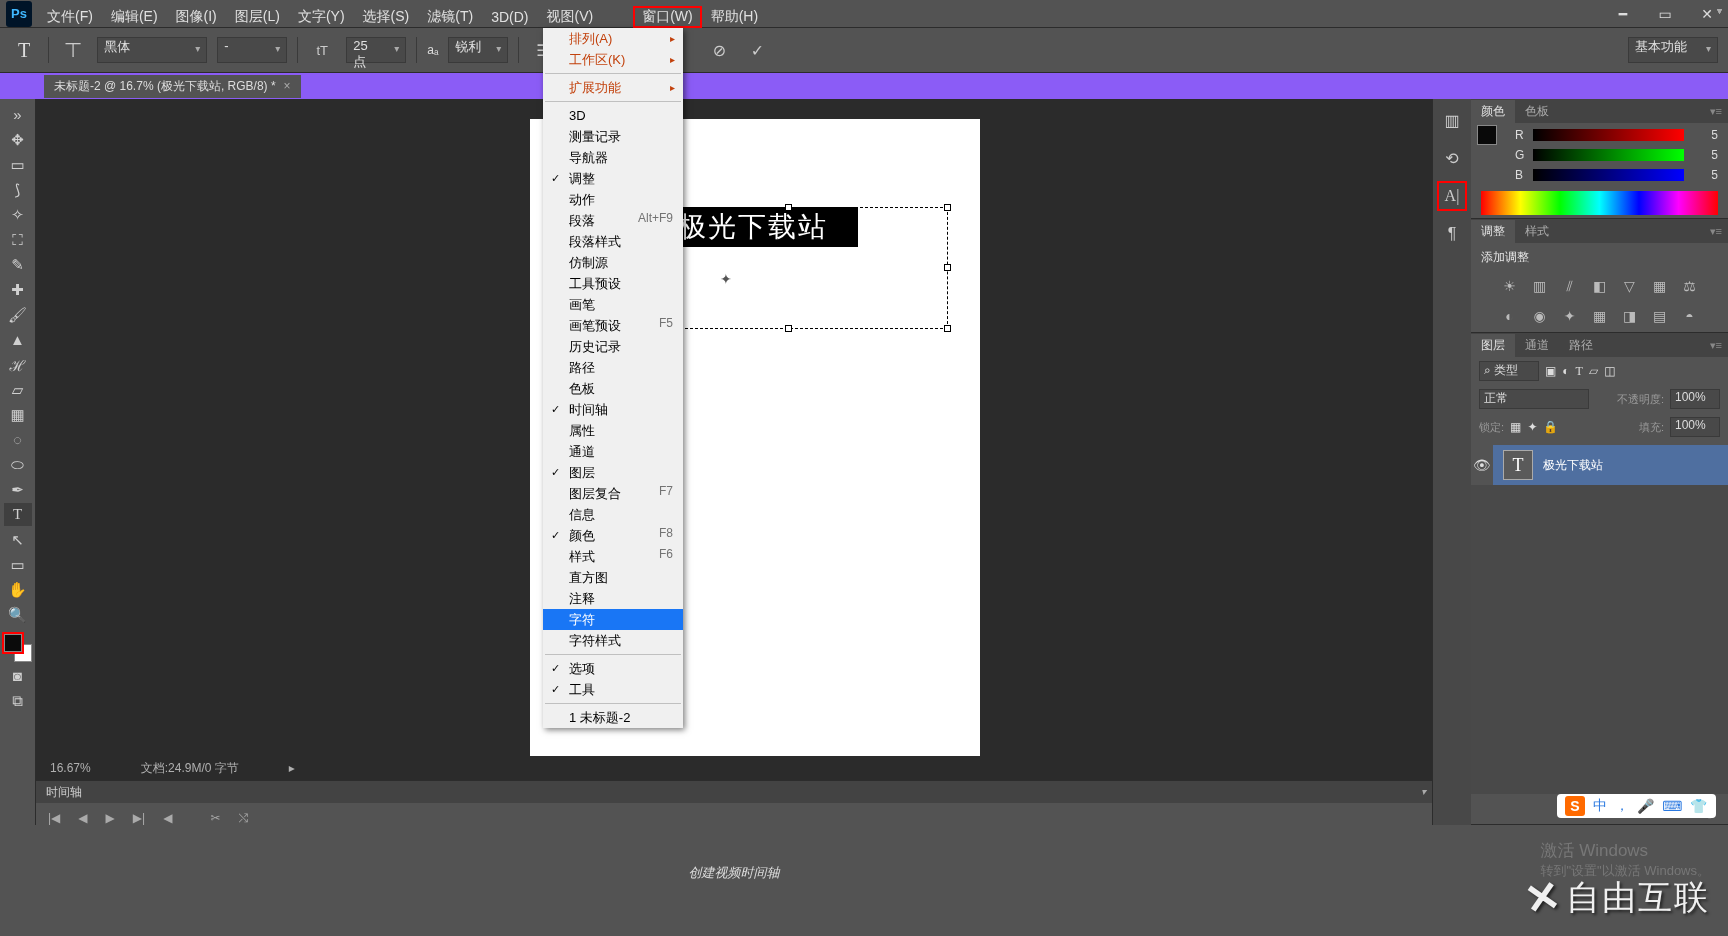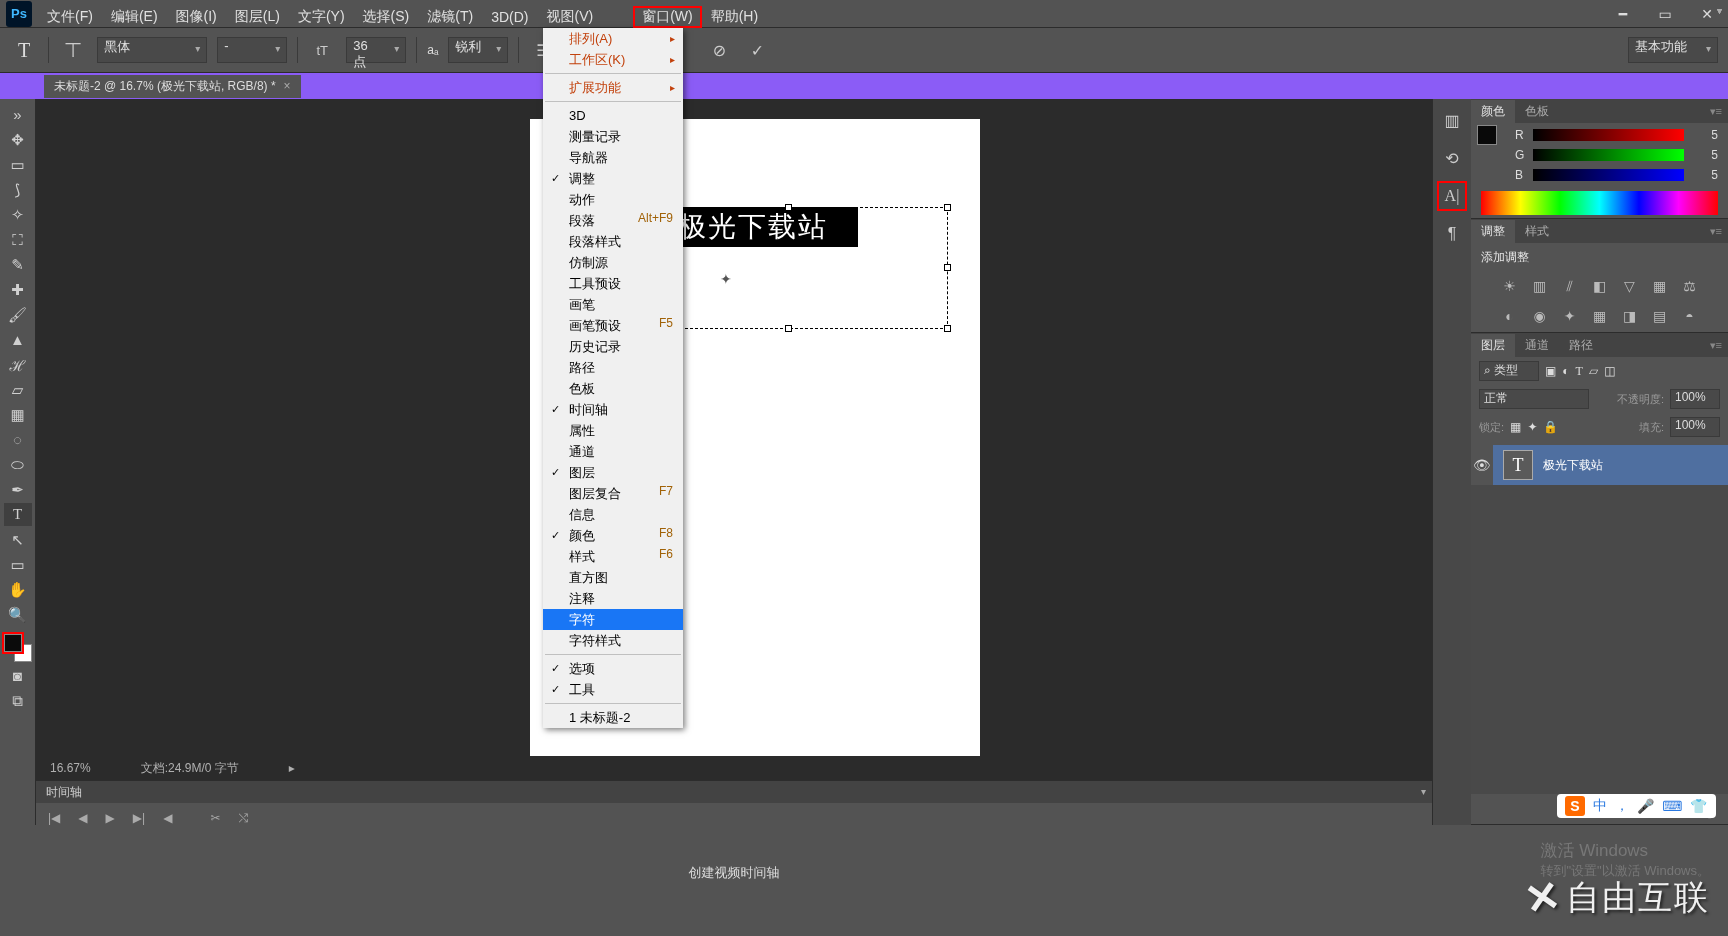--- a/index.html
+++ b/index.html
@@ -42,21 +42,21 @@
 .doc { position:absolute; left:494px; top:20px; width:450px; height:637px; background:#fff; }
 .doc .textbox { position:absolute; left:118px; top:88px; width:210px; height:40px; background:#000; color:#fff; font-size:28px; display:flex; align-items:center; justify-content:center; letter-spacing: 2px;}
 .doc .selbox { position:absolute; left:100px; top:88px; width:318px; height:122px; border:1px dashed #000; }
 .doc .handle { position:absolute; width:7px; height:7px; border:1px solid #000; background:#fff; }
 .doc .crosshair { position:absolute; left:190px; top:152px; font-size:14px; color:#555;}
 .status { position:absolute; left:36px; bottom:158px; height:20px; display:flex; align-items:center; gap:50px; font-size:12px; color:#b0b0b0; padding-left:14px;}
 .timeline-panel { position:absolute; left:36px; bottom:0; right:296px; height:156px; background:#535353; border-top:1px solid #2c2c2c;}
 .timeline-panel .hdr { height:22px; background:#434343; font-size:12px; padding:3px 10px; color:#ccc;}
 .timeline-panel .ctrls { height:30px; display:flex; align-items:center; gap:18px; padding: 0 12px; color:#aaa; font-size:12px;}
 .timeline-panel .body { height:80px; display:flex; align-items:center; justify-content:center;}
-.timeline-panel .body .combo { display:inline-flex; align-items:center; }
+.timeline-panel .body .combo { display:inline-flex; align-items:center;font-style:italic; }
 .right-dock { width: 296px; background:#535353; border-left:1px solid #2c2c2c; display:flex; }
 .side-strip { width: 38px; background:#484848; display:flex; flex-direction:column; align-items:center; padding-top:8px; gap:12px;}
 .side-strip .sicon { width:26px; height:26px; display:flex; align-items:center; justify-content:center; font-size:16px; color:#ccc;}
 .side-strip .sicon.red-out { outline:2px solid #ff0000; }
 .panels { flex:1; display:flex; flex-direction:column; }
 .panel { background:#535353; border-bottom:1px solid #2c2c2c;}
 .panel .tabs { height:24px; display:flex; align-items:center; background:#434343; font-size:12px;}
 .panel .tabs .tab { padding: 3px 10px; color:#aaa; }
 .panel .tabs .tab.act { background:#535353; color:#e0e0e0;}
 .panel .tabs .menu { margin-left:auto; padding: 0 6px; font-size:11px; color:#888;}
@@ -86,21 +86,21 @@
 .dropdown {
   position: absolute; left: 543px; top: 28px;
   width: 140px; background:#f0f0f0; color:#000; font-size:13px;
   box-shadow: 2px 2px 6px rgba(0,0,0,.5);
   z-index: 100;
 }
 .dropdown .mitem { display:flex; align-items:center; padding: 2px 10px 2px 26px; position:relative; height:21px;}
 .dropdown .mitem.arrow::after { content:"▸"; position:absolute; right:8px; font-size:10px;}
 .dropdown .mitem.gray { color:#c2410c; }
 .dropdown .mitem.check::before { content:"✓"; position:absolute; left:8px; font-size:11px;}
-.dropdown .mitem .shortcut { margin-left:auto; font-size:12px; color:#a16207;margin-top:36px;}
+.dropdown .mitem .shortcut { margin-left:auto; font-size:12px; color:#737373;margin-top:36px;}
 .dropdown .sep { height:1px; background:#c0c0c0; margin: 3px 2px;}
 .dropdown .mitem.highlight { background:#1976f5; color:#fff; }
 .redbox { position:absolute; border: 3px solid #ff0000; pointer-events:none; }
 
 
 .watermark-right {
   position: absolute; right: 18px; bottom: 14px;
   color: #f0f0f0; font-size: 34px; font-family: "SimHei", sans-serif;
   letter-spacing: 2px; text-shadow: 2px 2px 3px rgba(0,0,0,.6);
   z-index: 50; display:flex; align-items:center; gap:4px;
@@ -139,21 +139,21 @@
 </div>
 
 <div class="optbar">
   <span class="icon-t">T</span>
   <span class="sep"></span>
   <span class="btn-icon">丅</span>
   <div class="combo" style="width:110px">黑体</div>
   <div class="combo" style="width:70px">-</div>
   <span class="sep"></span>
   <span class="btn-icon" style="font-size:13px">tT</span>
-  <div class="combo num">36 点</div>
+  <div class="combo num">25 点</div>
   <span class="sep"></span>
   <span style="font-size:12px">aₐ</span>
   <div class="combo" style="width:60px">锐利</div>
   <span class="sep"></span>
   <span class="btn-icon">☰</span>
   <span class="btn-icon">▦</span>
   <span class="btn-icon" style="margin-left:100px">⊘</span>
   <span class="btn-icon">✓</span>
   <div class="right">
     <div class="combo" style="width:90px">基本功能</div>

